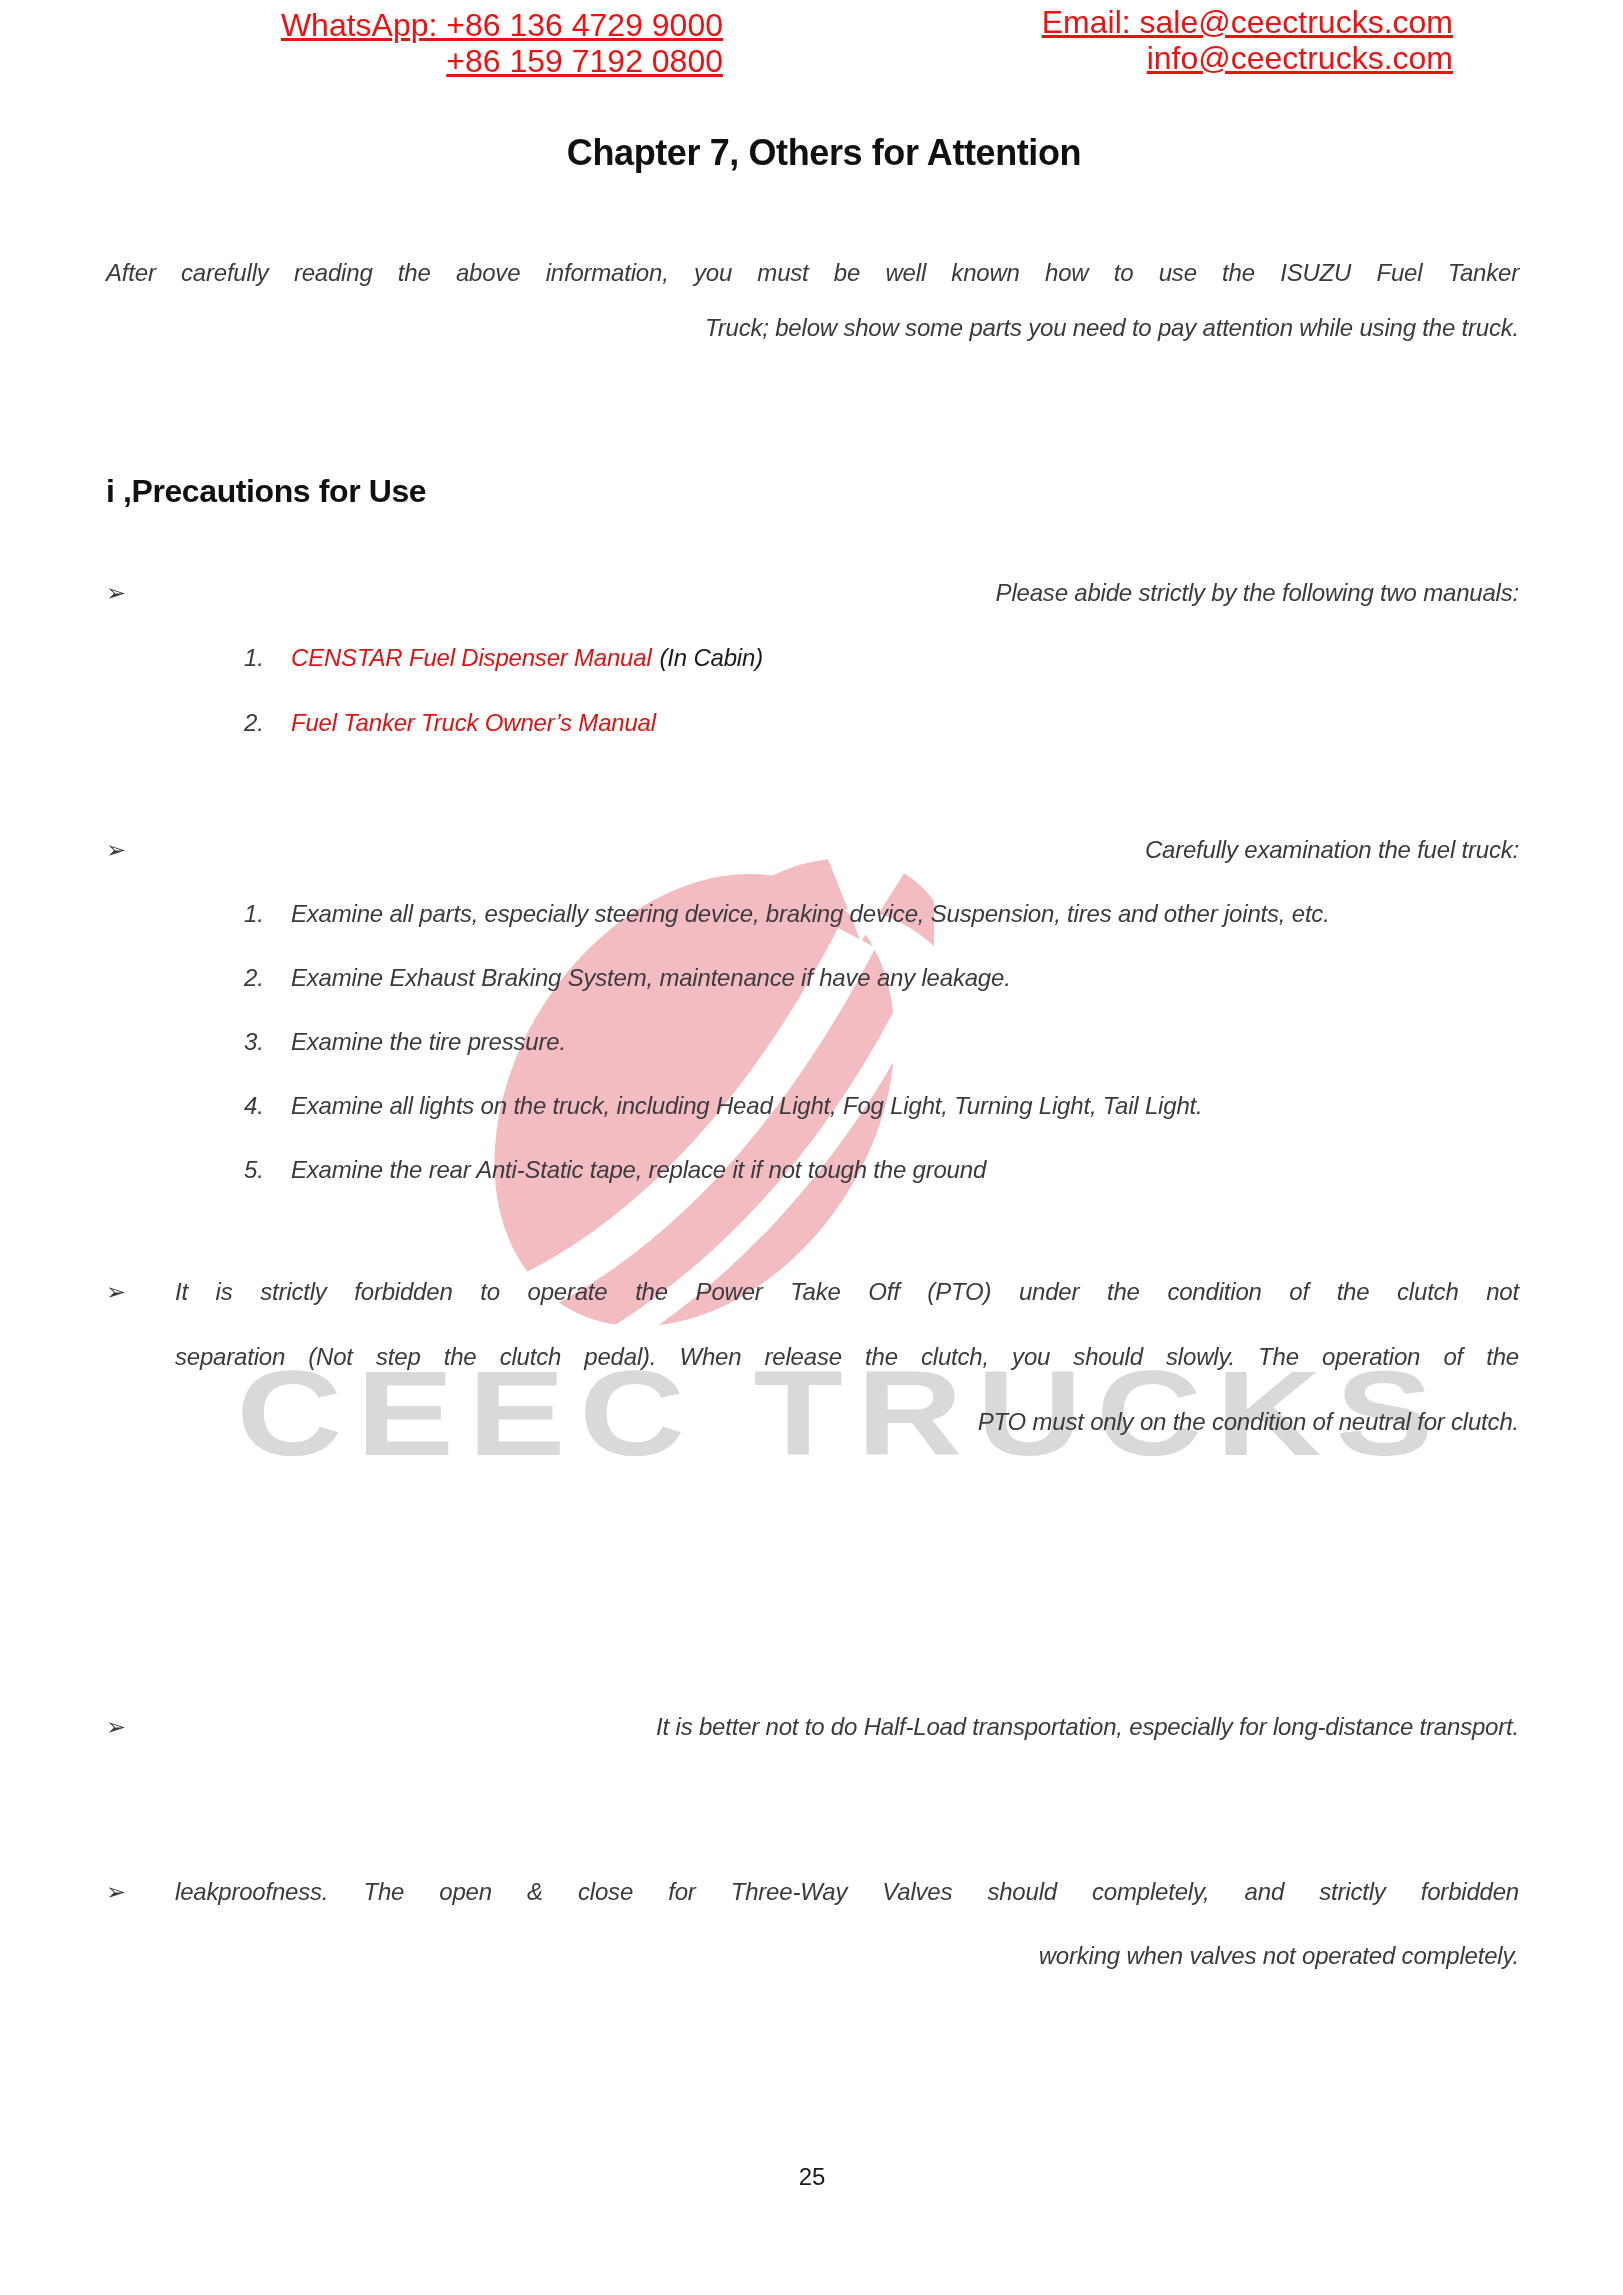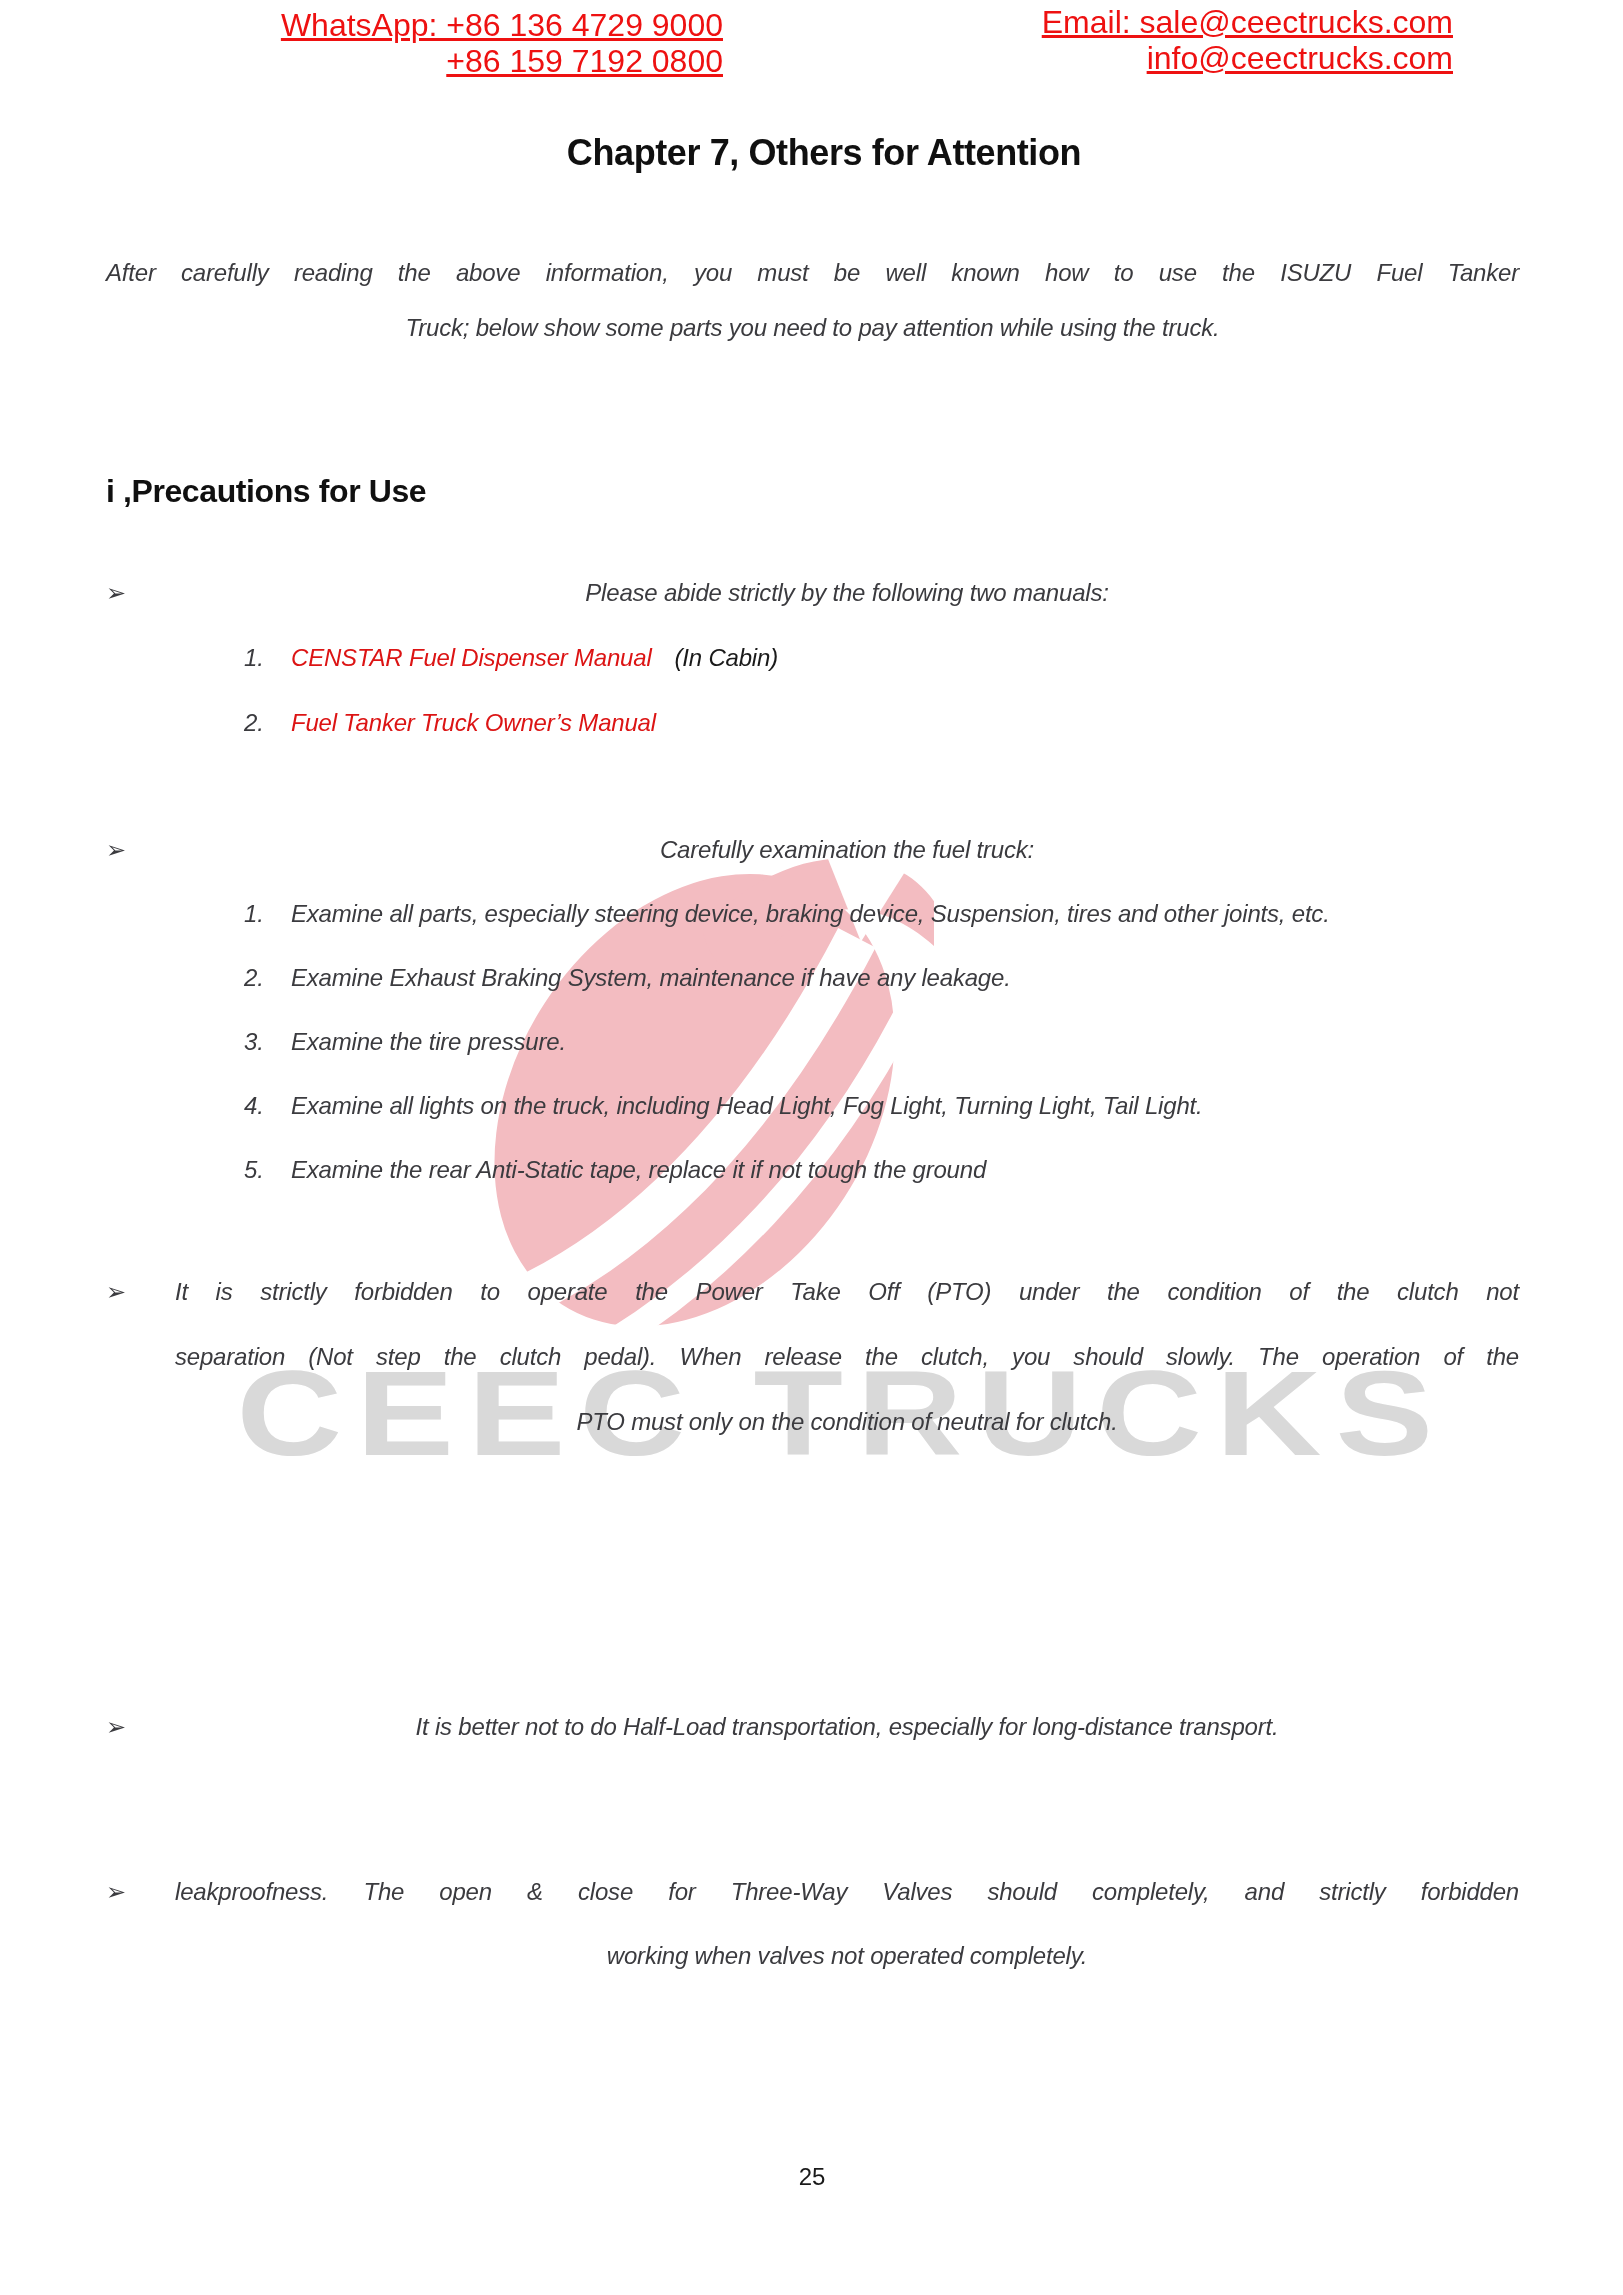--- a/index.html
+++ b/index.html
@@ -36,25 +36,25 @@
   .b3{top:1259px;line-height:65px;}
   .b4{top:1499px;line-height:65px;}
   .b5{top:1600px;line-height:64px;}
   .para{position:relative;}
   .mk{
     position:absolute;left:0;top:0;width:69px;font-style:normal;
     font-size:24px;color:#3b3b3f;letter-spacing:0;
   }
   .lines{margin-left:69px;}
   .jline{text-align:justify;text-align-last:justify;}
-  .lline{text-align:center;}
+  .lline{text-align:right;}
   .irow{display:flex;margin-left:138px;white-space:nowrap;}
   .num{width:47px;flex:0 0 47px;}
   .red-link{color:#dc1414;}
-  .suffix{margin-left:23px;color:#1a1a1a;}
+  .suffix{margin-left:8px;color:#1a1a1a;}
   .page-num{
     position:absolute;top:2163px;left:0;width:100%;text-align:center;
     font-size:24px;color:#1a1a1a;font-style:normal;
   }
 </style>
 </head>
 <body>
 
 <div class="page">
 

